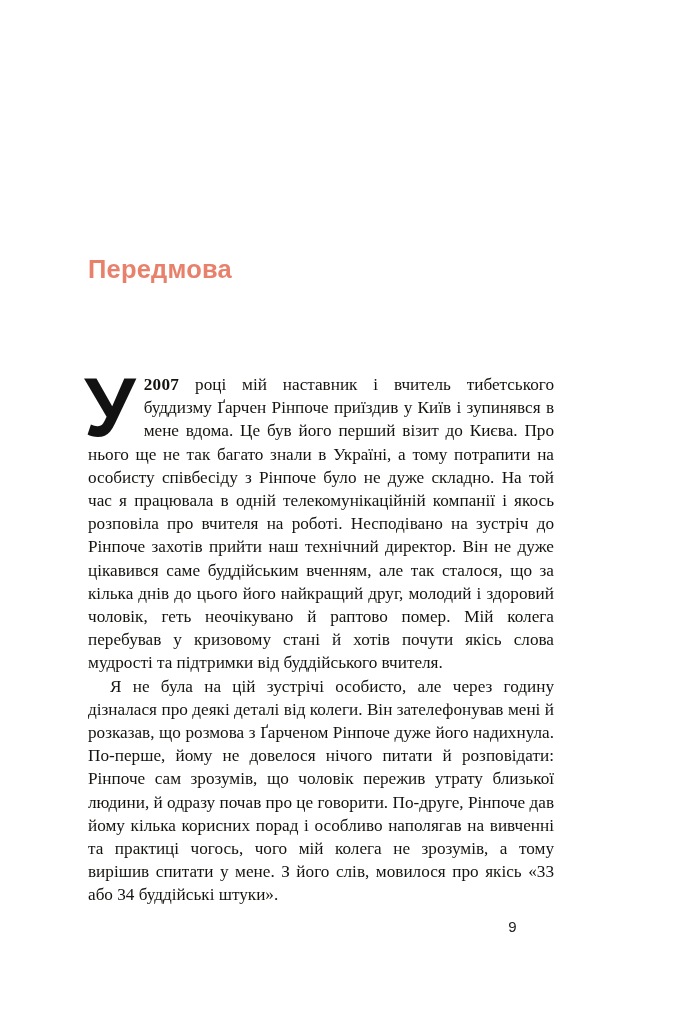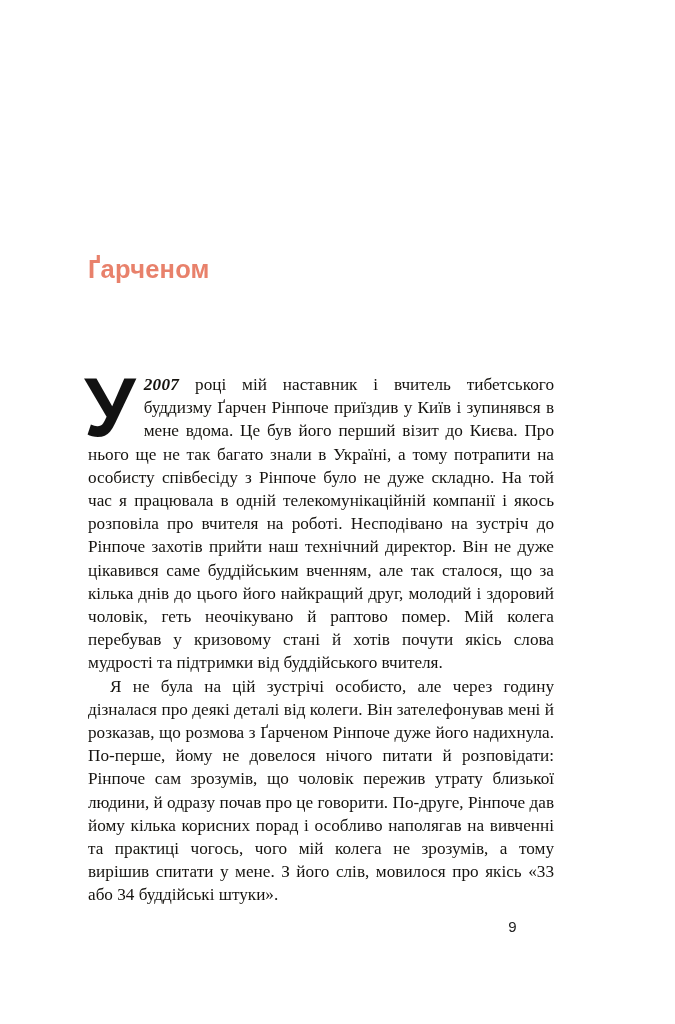--- a/index.html
+++ b/index.html
@@ -72,21 +72,20 @@
     margin: 2px 8px 0 -4px;
     padding: 0;
     -webkit-hyphens: none;
     hyphens: none;
   }
 
   .year {
     font-weight: bold;
     font-feature-settings: "onum" 1;
     letter-spacing: 0.3px;
-    font-style: italic;
   }
 
   
   .folio {
     position: absolute;
     left: 0;
     top: 918px;
     width: 675px;
     text-align: center;
     padding-right: 0;
@@ -97,21 +96,21 @@
   .folio-inner {
     display: inline-block;
     margin-left: 350px;
   }
 </style>
 </head>
 <body>
 
 <div class="page">
 
-  <h1 class="chapter-title">Ґарченом</h1>
+  <h1 class="chapter-title">Передмова</h1>
 
   <div class="text-column">
 
     <p class="para first"><span class="drop-cap">У</span><span class="year">2007</span><span> році мій наставник і вчитель тибетського буддизму Ґарчен Рінпоче приїздив у Київ і зупинявся в мене вдома. Це був його перший візит до Києва. Про нього ще не так багато знали в Україні, а тому потрапити на особисту співбесіду з Рінпоче було не дуже складно. На той час я працювала в одній телекомунікаційній компанії і якось розповіла про вчителя на роботі. Несподівано на зустріч до Рінпоче захотів прийти наш технічний директор. Він не дуже цікавився саме буддійським вченням, але так сталося, що за кілька днів до цього його найкращий друг, молодий і здоровий чоловік, геть неочікувано й раптово помер. Мій колега перебував у кризовому стані й хотів почути якісь слова мудрості та підтримки від буддійського вчителя.</span></p>
 
     <p class="para"><span>Я не була на цій зустрічі особисто, але через годину дізналася про деякі деталі від колеги. Він зателефонував мені й розказав, що розмова з Ґарченом Рінпоче дуже його надихнула. По-перше, йому не довелося нічого питати й розповідати: Рінпоче сам зрозумів, що чоловік пережив утрату близької людини, й одразу почав про це говорити. По-друге, Рінпоче дав йому кілька корисних порад і особливо наполягав на вивченні та практиці чогось, чого мій колега не зрозумів, а тому вирішив спитати у мене. З його слів, мовилося про якісь «33 або 34 буддійські штуки».</span></p>
 
   </div>
 
   <div class="folio"><span class="folio-inner">9</span></div>

